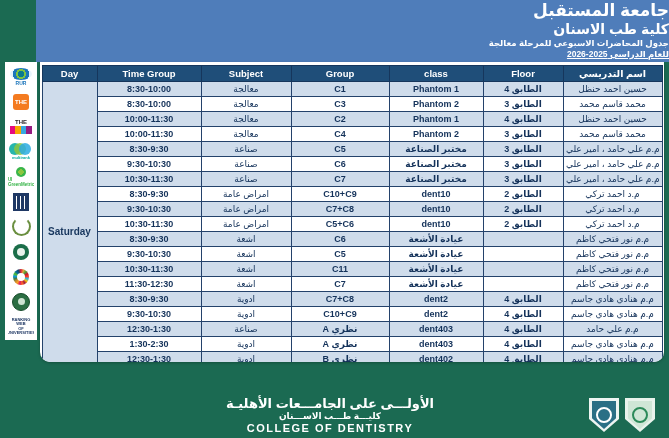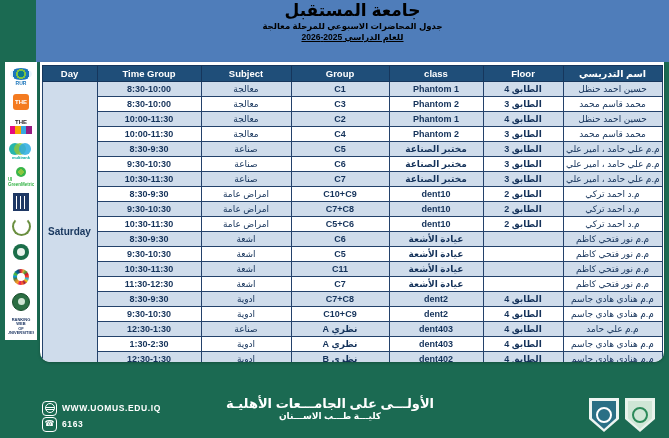--- a/index.html
+++ b/index.html
@@ -5,21 +5,21 @@
   html,body{margin:0;padding:0;}
   body{
     width:669px;height:438px;position:relative;overflow:hidden;
     background:#1b6a52;
     font-family:"Liberation Sans","DejaVu Sans",sans-serif;
     -webkit-font-smoothing:antialiased;
   }
   
   .banner{
     position:absolute;left:36px;top:0;width:633px;height:62px;
-    background:#4f7dba;color:#000000;text-align:center;
+    background:#4f7dba;color:#ffffff;text-align:right;
   }
   .banner .l1{font-size:17px;font-weight:bold;padding-top:1px;line-height:20px;}
   .banner .l2{font-size:14px;font-weight:bold;line-height:17px;}
   .banner .l3{font-size:8.5px;font-weight:bold;line-height:11px;}
   .banner .l4{font-size:8.5px;font-weight:bold;line-height:11px;text-decoration:underline;}
 
   
   .logo-strip{
     position:absolute;left:5px;top:62px;width:32px;height:278px;
     background:#ffffff;display:flex;flex-direction:column;align-items:center;
@@ -129,20 +129,21 @@
   .shield-college{background:#e9f3ec;}
   .shield-college .in{width:24px;height:28px;clip-path:polygon(0 0,100% 0,100% 62%,50% 100%,0 62%);
     background:#cfe6d6;display:flex;align-items:center;justify-content:center;}
   .shield-college .emb{width:12px;height:12px;border-radius:50%;border:2px solid #2c8a5a;}
 </style>
 </head>
 <body>
 
 <div class="banner" dir="rtl">
   <div class="l1">جامعة المستقبل</div>
+  <div class="l2">كلية طب الاسنان</div>
   <div class="l3">جدول المحاضرات الاسبوعي للمرحلة معالجة</div>
   <div class="l4">للعام الدراسي 2025-2026</div>
 </div>
 
 <div class="logo-strip">
   <div class="logo logo-rur">
     <div class="eye"></div>
     <div class="txt">RUR</div>
   </div>
   <div class="logo logo-the">
@@ -374,37 +375,24 @@
           <td dir="rtl">م.م علي حامد</td>
         </tr>
         <tr class="separator">
           <td colspan="7"></td>
         </tr>
       </tbody>
   </table>
 </div>
 
 <div class="footer">
-  <div class="contact">
-    <div class="row">
-      <span class="badge">
-          <span class="globe"></span>
-        </span>
-      <span class="txt">WWW.UOMUS.EDU.IQ</span>
-    </div>
-    <div class="row">
-      <span class="badge">
-          <span class="phone">☎</span>
-        </span>
-      <span class="txt">6163</span>
-    </div>
-  </div>
   <div class="center">
     <div class="a1" dir="rtl">الأولـــى على الجامـــعات الأهليـة</div>
     <div class="a2" dir="rtl">كليـــة طـــب الاســـنان</div>
+    <div class="a3">COLLEGE OF DENTISTRY</div>
   </div>
   <div class="shields">
     <div class="shield shield-univ">
       <div class="in">
           <div class="emb"></div>
         </div>
     </div>
     <div class="shield shield-college">
       <div class="in">
           <div class="emb"></div>

